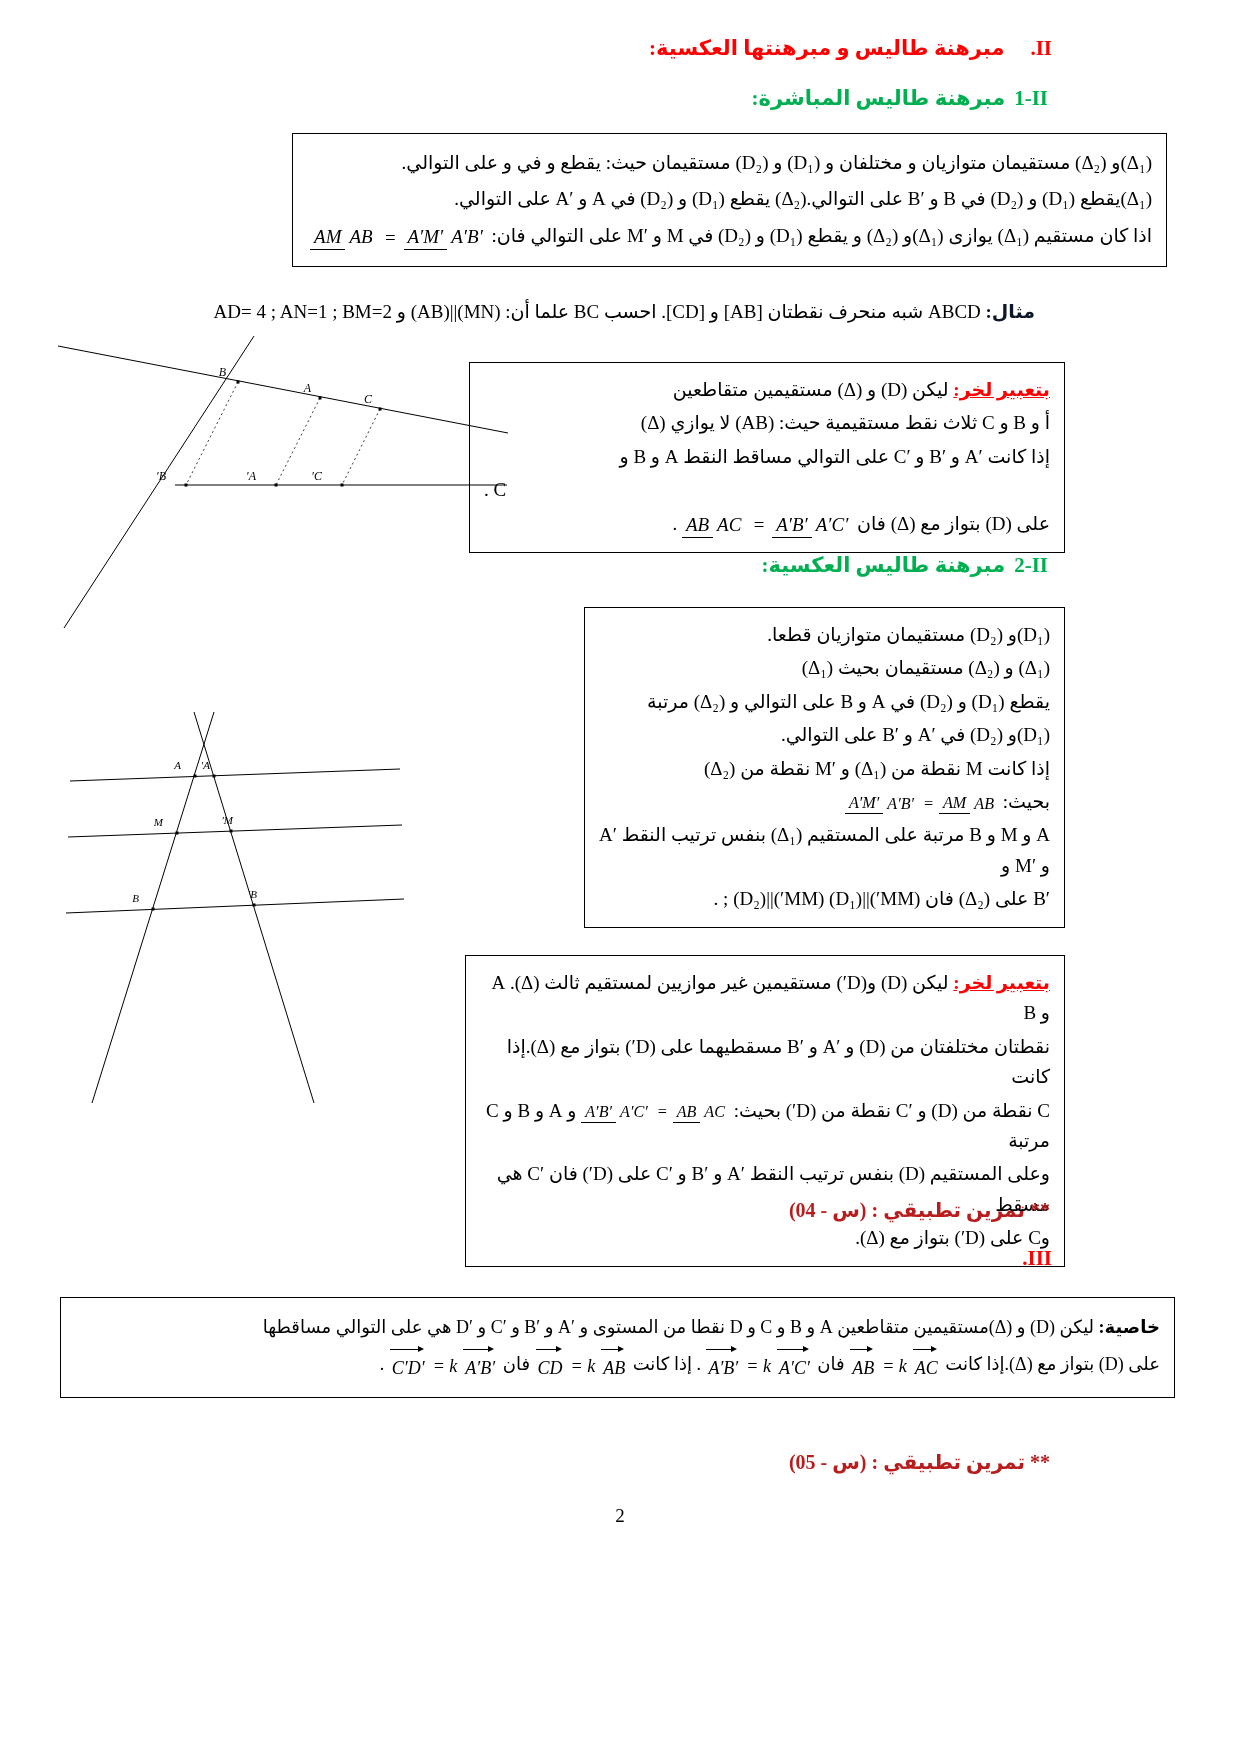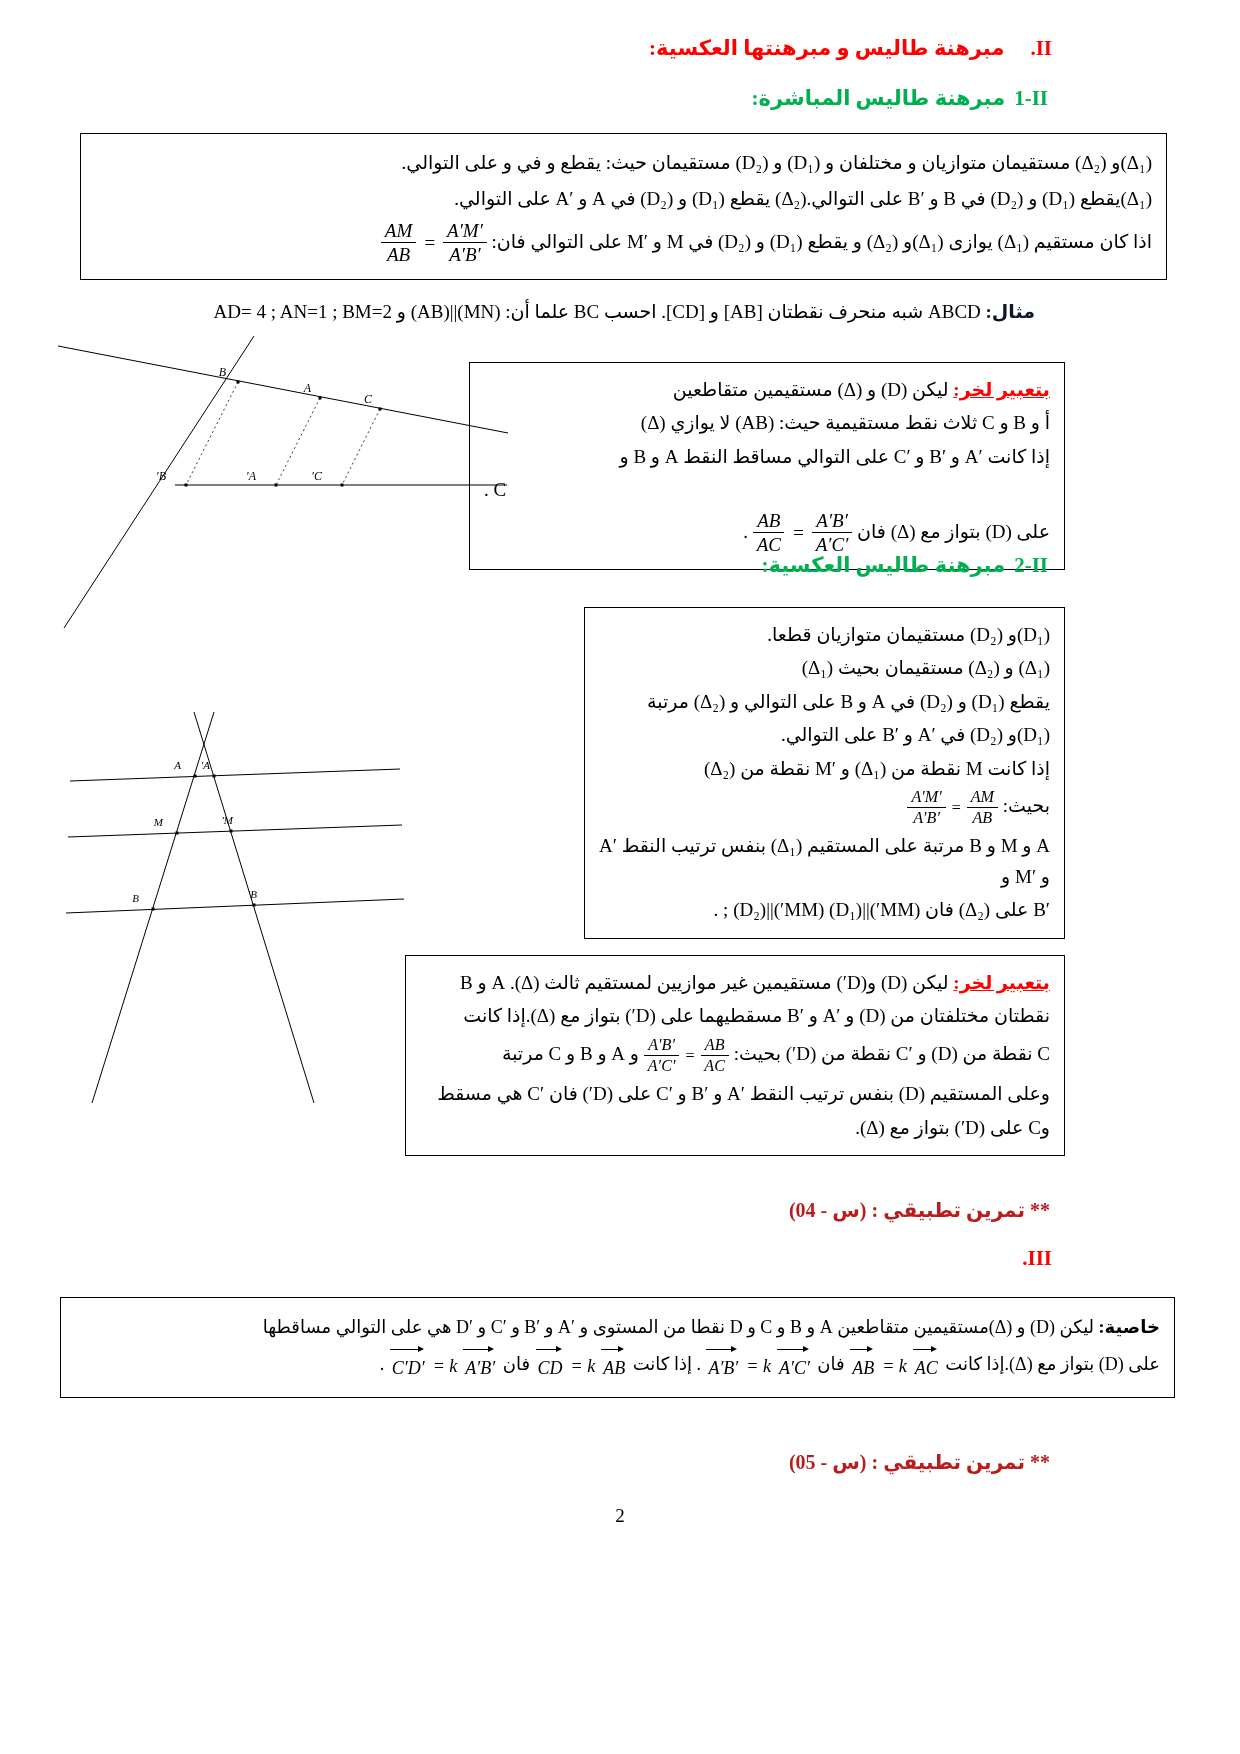--- a/index.html
+++ b/index.html
@@ -15,46 +15,46 @@
   .blue{color:#0f172a}
   .bold{font-weight:bold}
   .underline{text-decoration:underline}
   .box{position:absolute;border:1px solid #000;padding:9px 14px;font-size:19px;background:#fff}
   .box p{margin:3px 0;line-height:1.6}
   #box1 p{line-height:1.75}
   .ltr{direction:ltr;unicode-bidi:isolate}
   .math{direction:ltr;unicode-bidi:isolate;display:inline-flex;align-items:center;gap:7px;
         vertical-align:middle;font-style:italic;font-family:"Liberation Serif",serif}
   .math.small{font-size:0.85em;gap:5px}
-  .frac{display:inline-flex;flex-direction:column;align-items:center;line-height:1.25}
+  .frac{display:inline-flex;flex-direction:row;align-items:center;line-height:1.25}
   .fnum{border-bottom:1px solid #000;padding:0 4px}
   .fden{padding:0 4px}
   .leftline{text-align:left;line-height:1.1}
   .vecrun{gap:5px}
   .vec{position:relative;display:inline-block;padding:4px 3px 0}
   .vec::before{content:"";position:absolute;left:1px;right:8px;top:2px;border-top:1px solid #000}
   .vec::after{content:"";position:absolute;right:1px;top:-1px;width:0;height:0;
               border:3px solid transparent;border-left:6px solid #000}
   .exline{position:absolute;font-weight:bold;color:#b91c1c;font-size:20px;white-space:nowrap}
   #example{position:absolute;top:300px;right:205px;font-size:19px;white-space:nowrap}
   figure{position:absolute;margin:0}
   svg .ln{stroke:#000;stroke-width:1;fill:none}
   svg .dash{stroke:#3a3a3a;stroke-width:1;stroke-dasharray:2 3;fill:none}
   svg .pt{fill:#000}
   svg text{font-family:"Liberation Serif",serif;font-style:italic;font-size:12px;fill:#000}
   svg text.tiny{font-size:11px}
   #h2{top:36px;right:188px}
   #h21{top:86px;right:192px;gap:9px}
-  #box1{top:133px;right:73px;width:1087px}
+  #box1{top:133px;right:73px;width:875px}
   #box2{top:362px;right:175px;width:596px}
   #fig1{top:336px;left:58px}
   #h22{top:553px;right:192px;gap:9px}
   #box3{top:607px;right:175px;width:481px}
   #fig2{top:710px;left:62px}
-  #box4{top:955px;right:175px;width:660px}
+  #box4{top:955px;right:175px;width:600px}
   #ex4{top:1198px;right:190px}
   #h3{top:1246px;right:188px}
   #box5{top:1297px;right:65px;width:1115px;font-size:18px}
   #box5 p{line-height:1.9}
   #ex5{top:1450px;right:190px}
   #pagenum{position:absolute;top:1505px;left:0;right:0;text-align:center;font-size:19px}
 </style>
 </head>
 <body>
 

